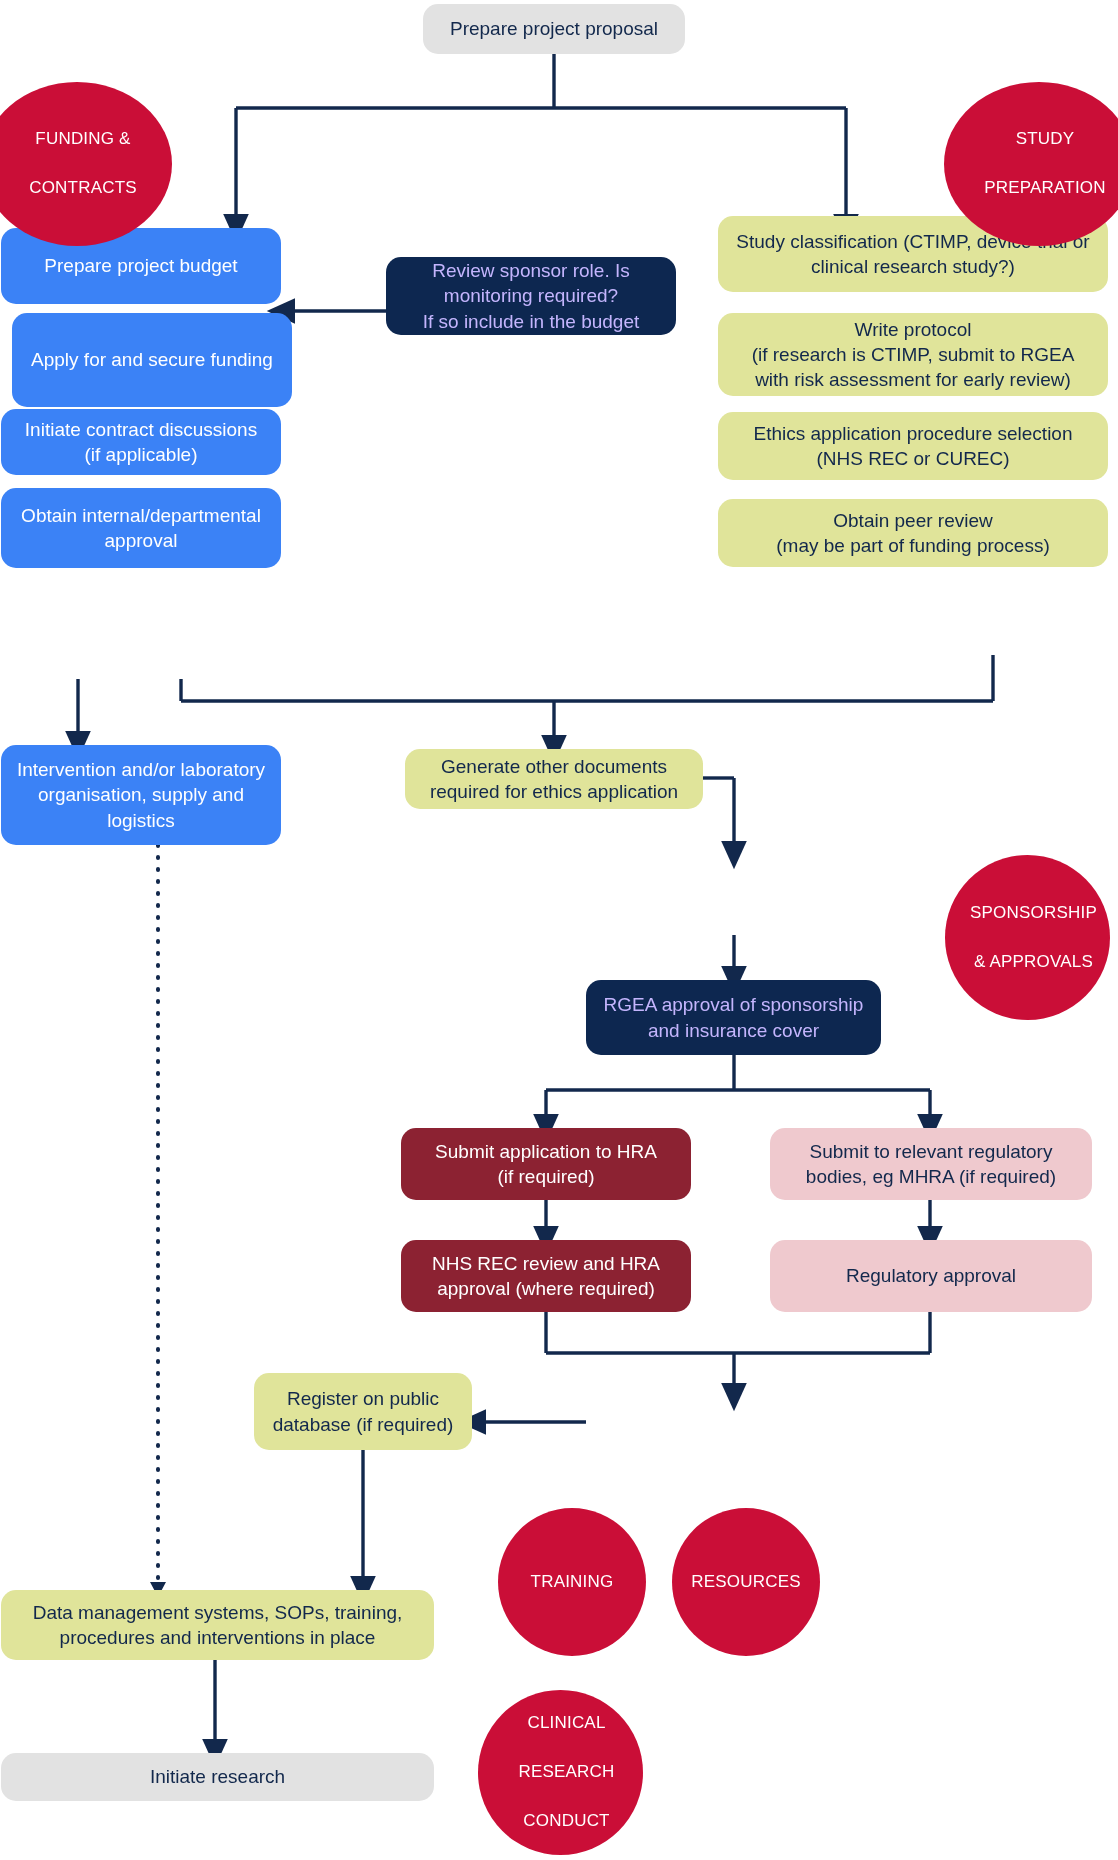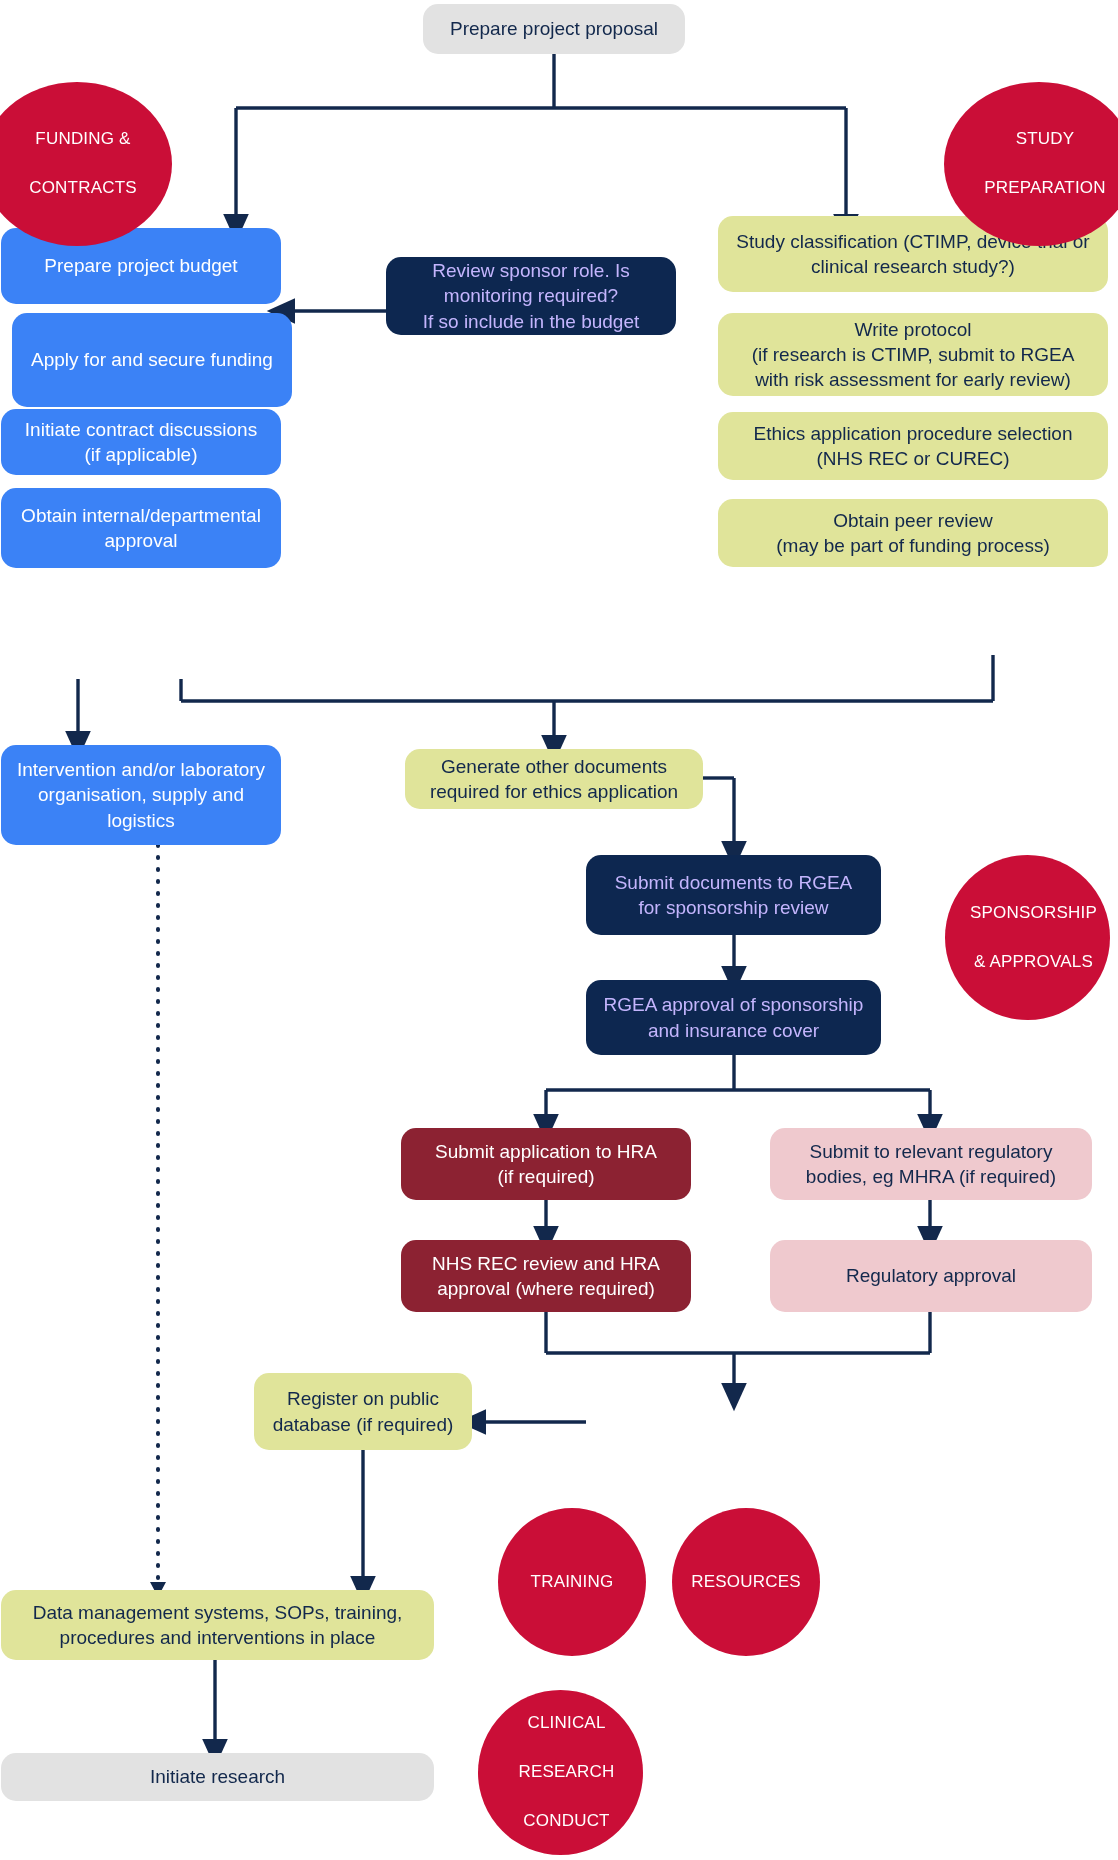--- a/index.html
+++ b/index.html
@@ -173,26 +173,20 @@
     </span>
   </div>
 
   <div class="node n-olive" style="left:405px;top:749px;width:298px;height:60px;">
     <span>
       <span>Generate other documents</span>
       <span>required for ethics application</span>
     </span>
   </div>
 
-  <div class="node n-navy" style="left:586px;top:855px;width:295px;height:80px;">
-    <span>
-      <span>Submit documents to RGEA</span>
-      <span>for sponsorship review</span>
-    </span>
-  </div>
 
   <div class="node n-navy" style="left:586px;top:980px;width:295px;height:75px;">
     <span>
       <span>RGEA approval of sponsorship</span>
       <span>and insurance cover</span>
     </span>
   </div>
 
   <div class="node n-maroon" style="left:401px;top:1128px;width:290px;height:72px;">
     <span>

